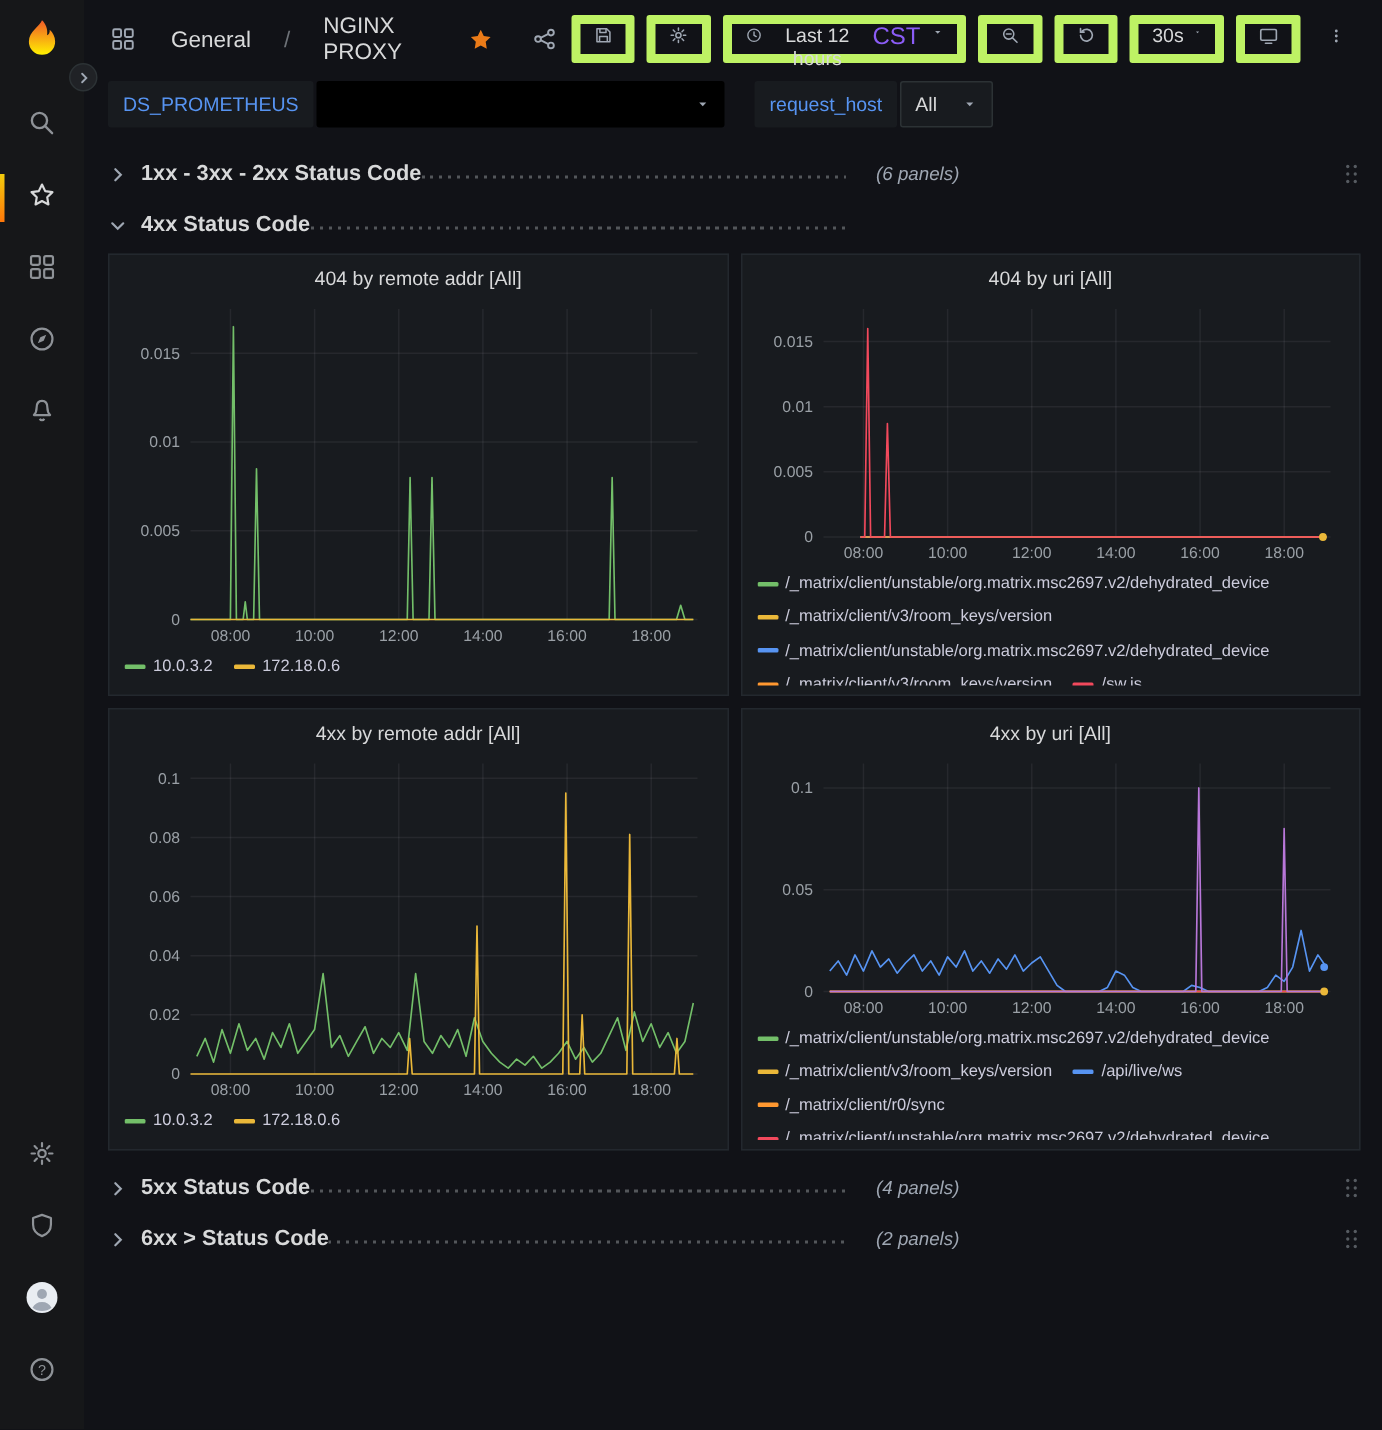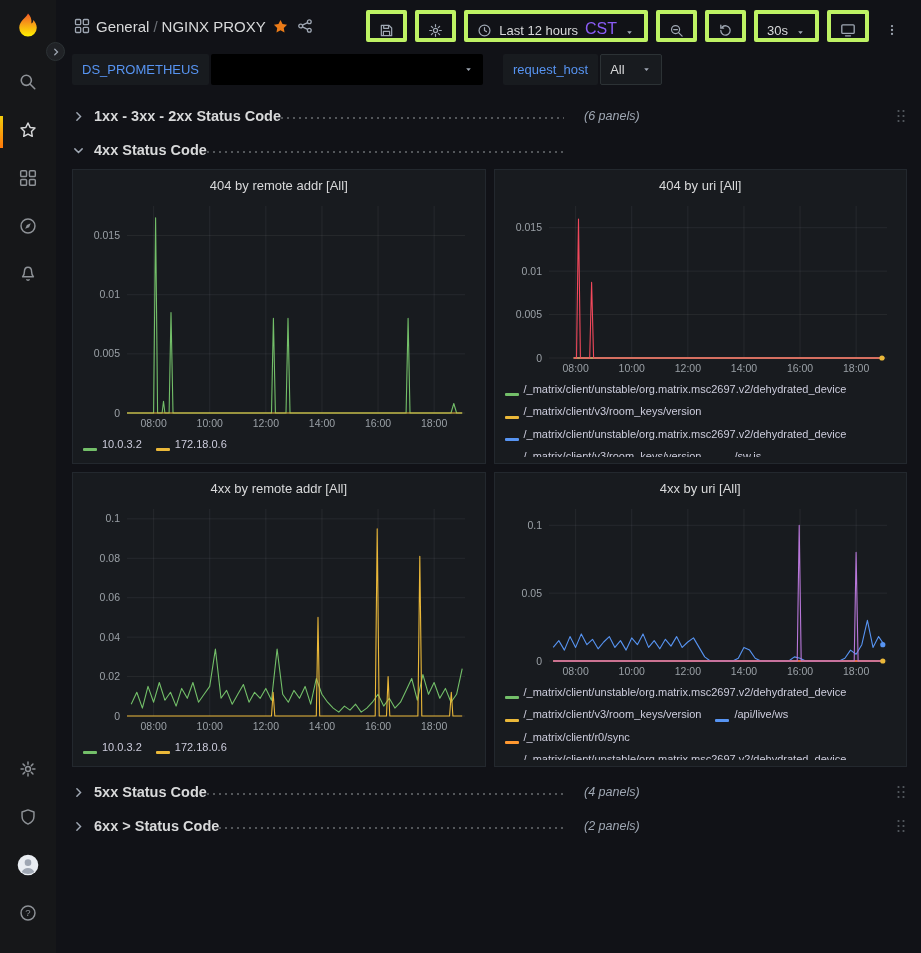--- a/index.html
+++ b/index.html
@@ -18,27 +18,27 @@
   .sb-item.active::before{content:"";position:absolute;left:0;top:8px;bottom:8px;width:3px;
            background:linear-gradient(#f2cc0c,#ff780a)}
   .sb-spacer{flex:1}
   .expand-pill{position:absolute;left:46px;top:42px;width:19px;height:19px;border-radius:50%;
            background:#202226;border:1px solid #2c3235;color:#9fa7b3;display:flex;
            align-items:center;justify-content:center;z-index:5;cursor:pointer;padding:0}
 
   
   .main{flex:1;display:flex;flex-direction:column;min-width:0}
   .topnav{height:52px;display:flex;align-items:center;padding:0 14px 0 16px;gap:8px;flex:0 0 52px}
-  .crumb{display:flex;align-items:center;gap:4px;font-size:15px}
+  .crumb{display:flex;align-items:center;gap:22px;font-size:15px}
   .crumb .sec,.crumb .ttl{color:#d8d9da;cursor:pointer}
   .crumb .sep{color:#6e7278}
   .icnbtn{background:none;border:none;padding:2px;color:#9fa7b3;cursor:pointer;display:flex;align-items:center}
   .nav-right{margin-left:auto;display:flex;align-items:center;gap:8px}
-  .tbtn{height:32px;min-width:32px;border:4px solid #bef264;background:transparent;border-radius:2px;
-        color:#9fa7b3;display:flex;align-items:flex-end;justify-content:center;gap:7px;
+  .tbtn{height:32px;min-width:32px;border:6px solid #bef264;background:transparent;border-radius:2px;
+        color:#9fa7b3;display:flex;align-items:flex-start;justify-content:center;gap:7px;
         padding:0 9px;font-size:13px;cursor:pointer;font-family:inherit}
   .tbtn .lbl{color:#d8d9da}
   .tbtn .tz{color:#8b5cf6;font-size:16px}
   .tbtn.noborder{border-color:transparent;min-width:20px;padding:0 4px}
 
   
   .subnav{display:flex;align-items:center;padding:2px 14px 8px 16px;gap:20px;flex:0 0 40px}
   .var{display:flex;align-items:flex-start;gap:2px}
   .vlabel{display:flex;align-items:center;height:31px;padding:0 10px;background:#181b1f;
           border-radius:2px;color:#5794f2;font-size:13px;font-weight:500}
@@ -62,21 +62,21 @@
   .panel{background:#181b1f;border:1px solid #23282e;border-radius:0;height:295px;
          display:flex;flex-direction:column;padding:4px 10px 6px;overflow:hidden}
   .ptitle{text-align:center;font-size:13px;color:#d8d9da;font-weight:500;line-height:24px;
           flex:0 0 24px;cursor:pointer;white-space:nowrap;overflow:hidden}
   .chart{width:100%;position:relative;cursor:crosshair}
   .chart svg{display:block}
   .chart text{fill:#9aa0a6;font-size:10.5px;font-family:"Liberation Sans",sans-serif}
   .legend{display:flex;flex-wrap:wrap;column-gap:14px;row-gap:8px;margin-top:4px;
           font-size:11px;color:#ccccdc;overflow:hidden;flex:1;align-content:flex-start;line-height:1.3}
   .legend.legend-row{flex:0 0 auto}
-  .li{display:inline-flex;align-items:flex-end;gap:5px;white-space:nowrap;cursor:pointer}
+  .li{display:inline-flex;align-items:center;gap:5px;white-space:nowrap;cursor:pointer}
   .lm{width:14px;height:3px;border-radius:1px;display:inline-block;flex:0 0 14px}
 </style>
 </head>
 <body>
 
 <div class="app">
 
   <aside class="sidebar">
     <div class="logo">
       <svg viewBox="0 0 24 24" width="30" height="30">

